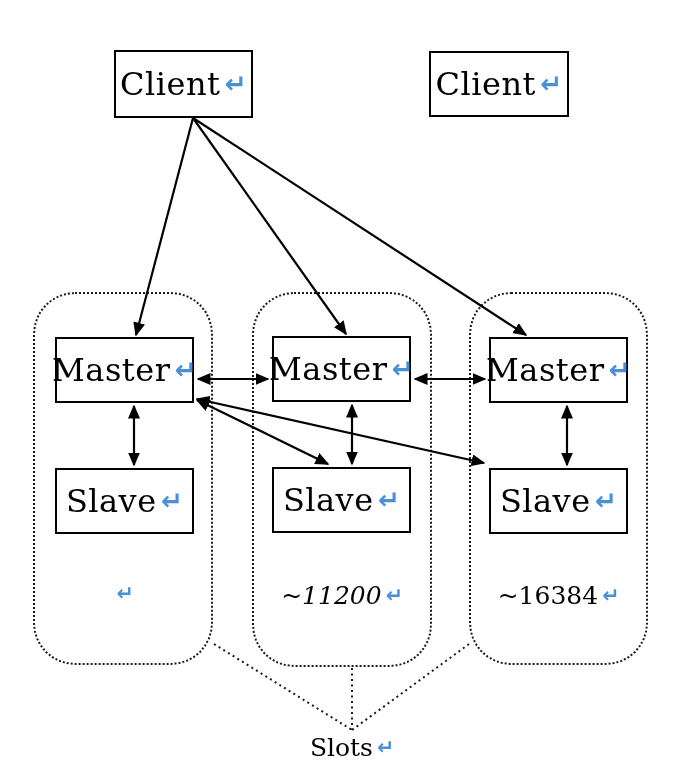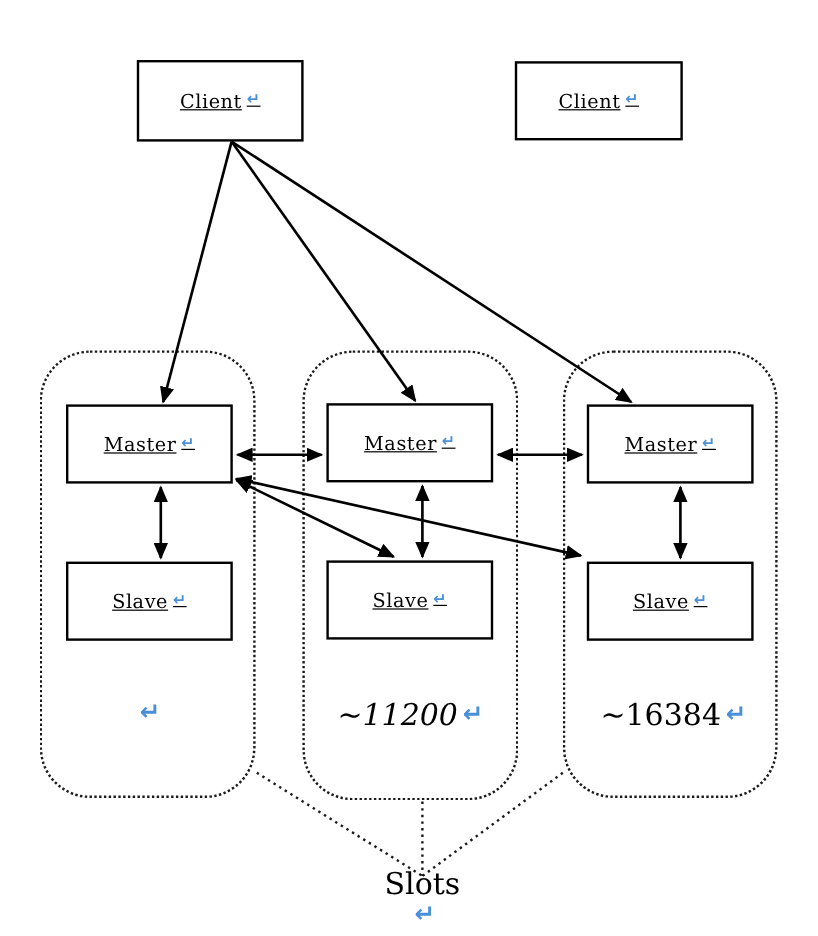--- a/index.html
+++ b/index.html
@@ -19,24 +19,23 @@
     background: transparent;
   }
   .node {
     position: absolute;
     background: #ffffff;
     border: 2.5px solid #000000;
     box-sizing: border-box;
     display: flex;
     align-items: center;
     justify-content: center;
-    font-size: 16px;
+    font-size: 32px;
     color: #000000;
     letter-spacing: 0.5px;
-    text-decoration: underline;
   }
   .ret {
     color: var(--ret-color, #4a90d9);
     font-family: "DejaVu Sans", sans-serif;
     font-weight: bold;
     font-size: 0.82em;
     margin-left: 4px;
     line-height: 1;
   }
   .slotlabel {
@@ -101,26 +100,26 @@
       <span class="ret">↵</span>
   </div>
 
   <div class="slotlabel" style="left:33px; top:578px; width:180px; height:30px;">
       <span class="ret">↵</span>
   </div>
   <div class="slotlabel" style="left:252px; top:580px; width:180px; height:30px;font-style:italic;">
     <span>~11200</span>
       <span class="ret">↵</span>
   </div>
-  <div class="slotlabel" style="left:443px; top:580px; width:179px; height:30px;justify-content:flex-end;">
+  <div class="slotlabel" style="left:469px; top:580px; width:179px; height:30px;">
     <span>~16384</span>
       <span class="ret">↵</span>
   </div>
 
-  <div class="slotlabel" style="left:252px; top:731px; width:200px; height:32px;flex-direction:column;">
+  <div class="slotlabel" style="left:252px; top:731px; width:200px; height:32px;">
     <span>Slots</span>
       <span class="ret">↵</span>
   </div>
 
   <svg class="connectors" viewBox="0 0 682 780" xmlns="http://www.w3.org/2000/svg">
     <defs>
       <marker id="ah" viewBox="0 0 14 12" refX="12.5" refY="6" markerWidth="14" markerHeight="12" orient="auto-start-reverse" markerUnits="userSpaceOnUse">
         <path d="M0,0 L14,6 L0,12 z" fill="#000000"></path>
       </marker>
     </defs>

